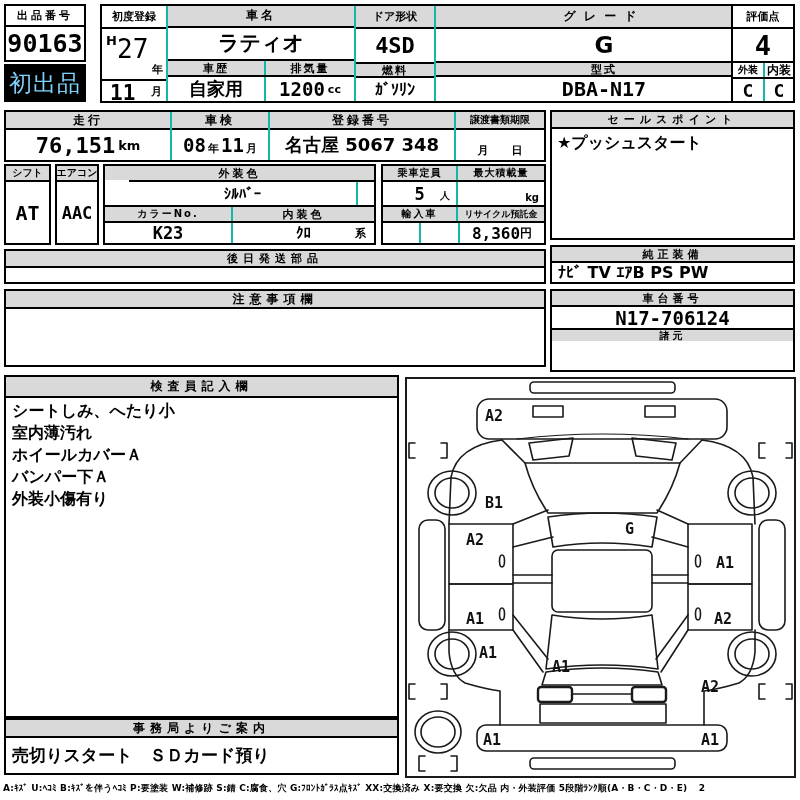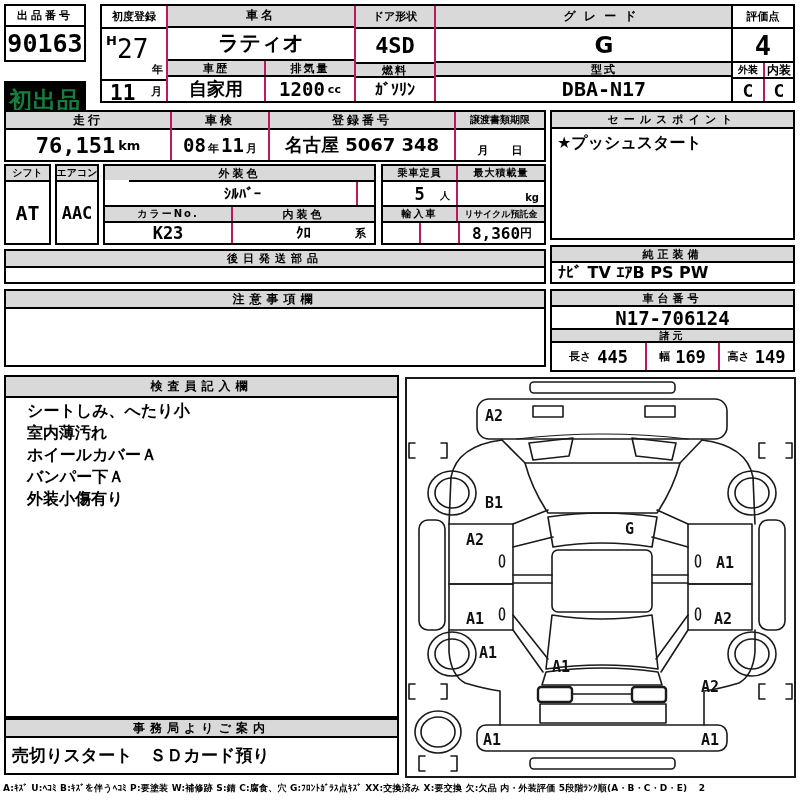--- a/index.html
+++ b/index.html
@@ -8,27 +8,27 @@
   .abs{position:absolute;box-sizing:border-box;}
   .box{border:2px solid #000;background:#fff;}
   .col{display:flex;flex-direction:column;}
   .row{display:flex;flex-direction:row;}
   .hdr{background:#d9d9d9;font-size:12px;font-weight:600;letter-spacing:3px;
        display:flex;align-items:center;justify-content:center;box-sizing:border-box;white-space:nowrap;}
   .hdr.white{background:#fff;}
   .hdr.tight{letter-spacing:0;}
   .val{display:flex;align-items:center;justify-content:center;font-weight:700;box-sizing:border-box;white-space:nowrap;}
   .num{font-family:"DejaVu Sans Mono","Liberation Mono",monospace;}
-  .bl{border-left:2px solid #be185d;}
+  .bl{border-left:2px solid #14b8a6;}
   .bt{border-top:2px solid #000;}
   .unit{font-size:11px;font-weight:700;margin-left:3px;}
   .small{font-size:11px;}
   .leftpad{justify-content:flex-start;padding-left:6px;}
-  #blackbadge{background:#000;color:#15803d;display:flex;align-items:center;justify-content:center;
-              font-size:23px;font-weight:700;letter-spacing:1px;margin-top:17px;}
+  #blackbadge{background:#000;color:#7dd3fc;display:flex;align-items:center;justify-content:center;
+              font-size:23px;font-weight:400;letter-spacing:1px;}
   #legend{font-size:9px;letter-spacing:0.2px;white-space:nowrap;font-weight:600;}
   svg text{font-family:"DejaVu Sans Mono","Liberation Mono",monospace;font-weight:700;fill:#111;}
   .insline{font-size:16px;font-weight:700;line-height:22px;padding-left:6px;}
 </style>
 </head>
 <body>
 
 <div id="sheet">
 
   <div class="abs box col" style="left:4px;top:4px;width:82px;height:58px;">
@@ -197,39 +197,25 @@
 
   <div class="abs box col" style="left:4px;top:289px;width:542px;height:78px;">
     <div class="hdr" style="height:16px;font-size:12px;letter-spacing:5px;">注意事項欄</div>
     <div class="bt" style="flex:1;"></div>
   </div>
 
   <div class="abs box col" style="left:550px;top:289px;width:245px;height:83px;">
     <div class="hdr" style="height:14px;font-size:11px;letter-spacing:4px;">車台番号</div>
     <div class="val num bt" style="height:23px;font-size:19px;">N17-706124</div>
     <div class="hdr bt" style="height:13px;font-size:10px;letter-spacing:3px;">諸元</div>
-    <div class="row bt" style="flex:1;">
-      <div class="val" style="width:93px;">
-        <span class="small" style="font-weight:700;margin-right:6px;">長さ</span>
-        <span class="num" style="font-size:17px;font-weight:700;">445</span>
-      </div>
-      <div class="val bl" style="width:73px;">
-        <span class="small" style="font-weight:700;margin-right:5px;">幅</span>
-        <span class="num" style="font-size:17px;font-weight:700;">169</span>
-      </div>
-      <div class="val bl" style="flex:1;">
-        <span class="small" style="font-weight:700;margin-right:5px;">高さ</span>
-        <span class="num" style="font-size:17px;font-weight:700;">149</span>
-      </div>
-    </div>
   </div>
 
   <div class="abs box col" style="left:4px;top:375px;width:395px;height:343px;">
     <div class="hdr" style="height:19px;font-size:12px;letter-spacing:5px;">検査員記入欄</div>
-    <div class="bt" style="flex:1;padding-top:2px;padding-left:15px;" id="inspector-lines">
+    <div class="bt" style="flex:1;padding-top:2px;" id="inspector-lines">
         <div class="insline">シートしみ、へたり小</div>
         <div class="insline">室内薄汚れ</div>
         <div class="insline">ホイールカバーＡ</div>
         <div class="insline">バンパー下Ａ</div>
         <div class="insline">外装小傷有り</div>
       </div>
   </div>
 
   <div class="abs box col" style="left:4px;top:718px;width:395px;height:57px;">
     <div class="hdr" style="height:16px;font-size:12px;letter-spacing:5px;">事務局よりご案内</div>

